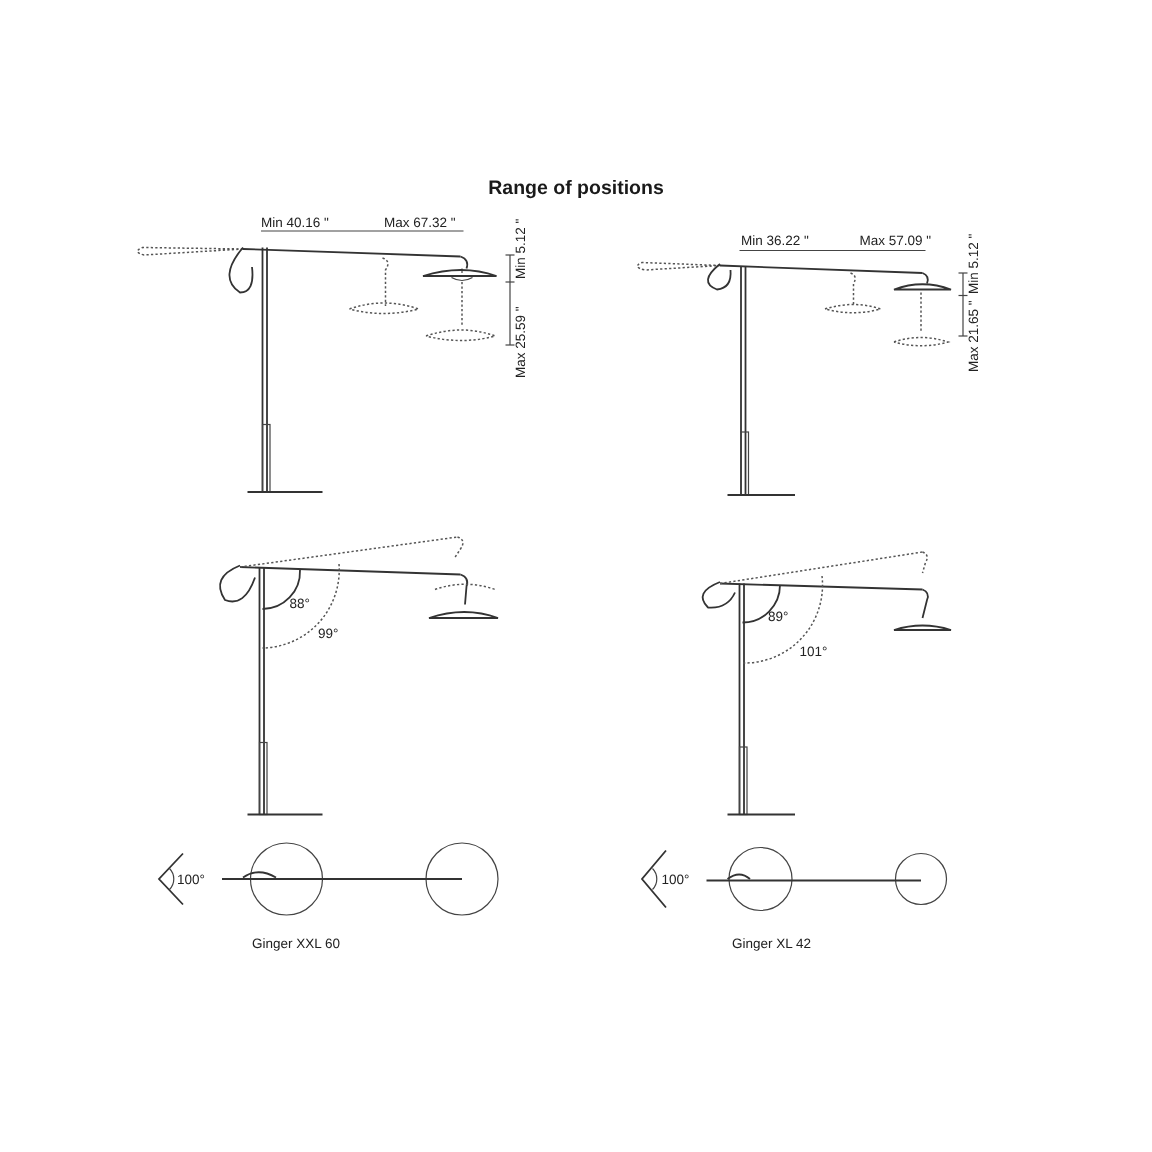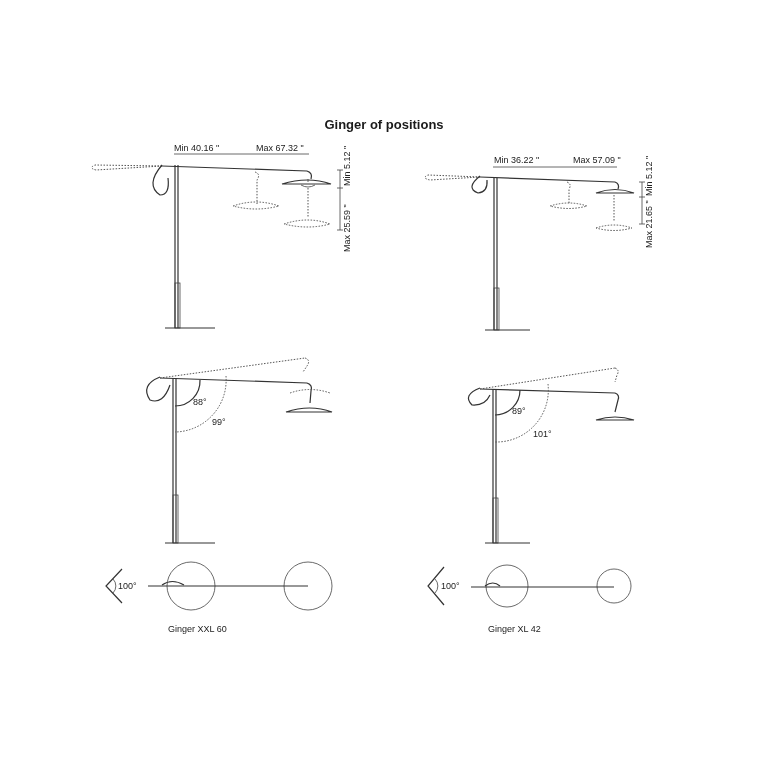--- a/index.html
+++ b/index.html
@@ -10,21 +10,21 @@
   svg { position:absolute; left:0; top:0; }
   .lbl { font-family:"Liberation Sans", sans-serif; font-size:9px; fill:#222; }
   .cap { font-family:"Liberation Sans", sans-serif; font-size:9px; fill:#222; }
   .ln { stroke:#333; stroke-width:1.2; fill:none; }
   .thin { stroke:#444; stroke-width:0.8; fill:none; }
   .dot { stroke:#555; stroke-width:1; fill:none; stroke-dasharray:1.5 1.5; }
 </style>
 </head>
 <body>
 
-<div id="title">Ginger of positions</div>
+<div id="title">Range of positions</div>
 
 <svg width="768" height="768" viewBox="0 0 768 768">
 
   <g>
     <line class="thin" x1="174" y1="154" x2="309" y2="154"></line>
     <text class="lbl" x="174" y="151">Min 40.16 "</text>
     <text class="lbl" x="256" y="151">Max 67.32 "</text>
 
     <line class="ln" x1="175" y1="165" x2="175" y2="328"></line>
     <line class="ln" x1="178" y1="165" x2="178" y2="328"></line>

